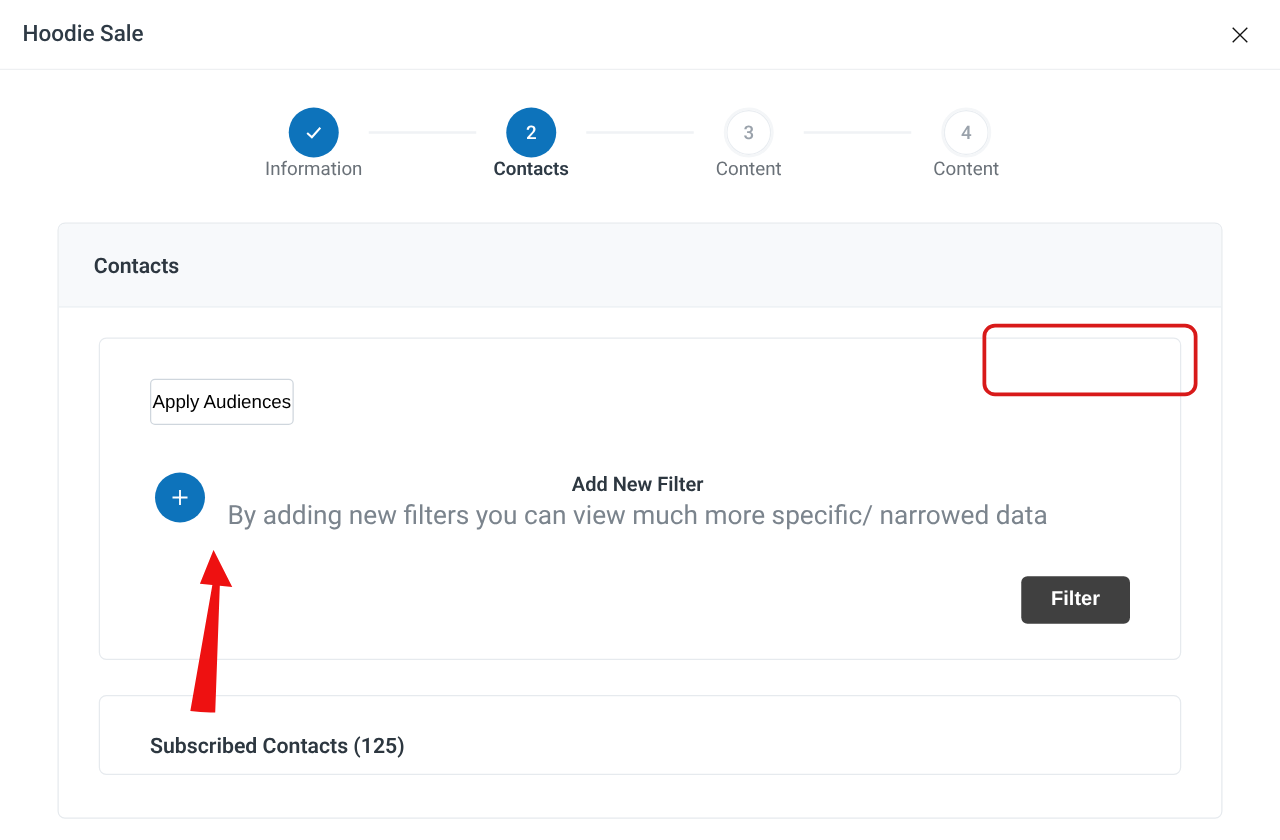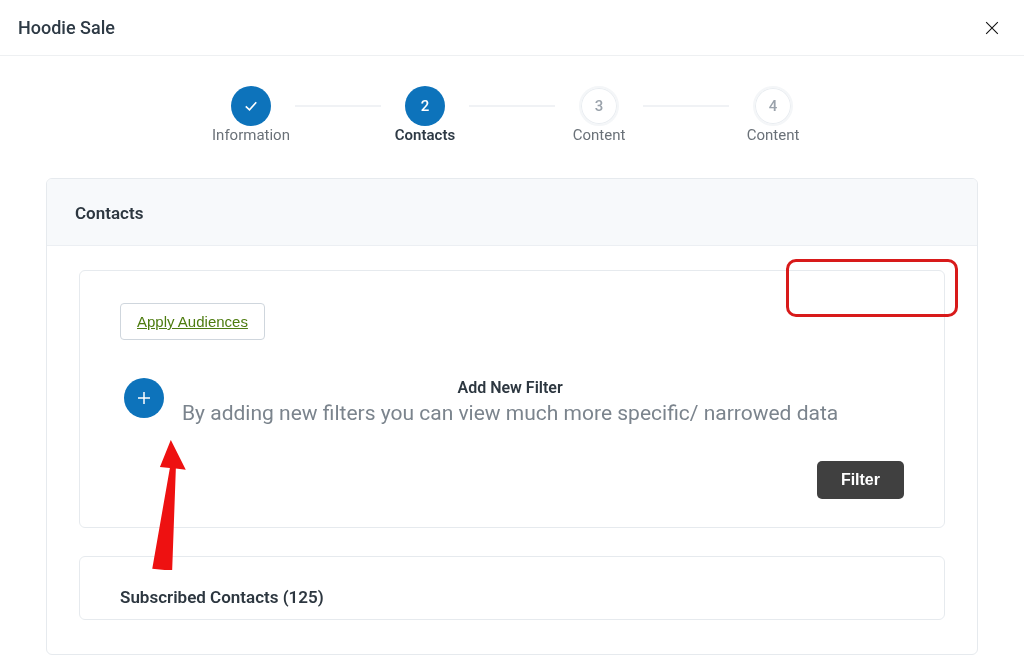--- a/index.html
+++ b/index.html
@@ -47,22 +47,22 @@
   }
   .panel-body { padding:24px 32px 34px; }
 
   
   .card {
     border:1px solid #e6eaee; border-radius:6px; padding:32px 40px 28px; position:relative;
   }
   .card-head { display:flex; align-items:flex-start; justify-content:space-between; }
   .card-title { font-size:17px; font-weight:600; color:#2d3740; }
   .apply-btn {
-    border:1px solid #cfd6dd; background:#fff; color:#4d7c0f; font-size:15px;
-    padding:9px 16px; border-radius:4px; cursor:pointer; font-weight:500;text-decoration:underline;
+    border:1px solid #cfd6dd; background:#fff; color:#000000; font-size:15px;
+    padding:9px 1px; border-radius:4px; cursor:pointer; font-weight:500;
   }
   .apply-highlight {
     position:absolute; border:3px solid #d81a1a; border-radius:10px; pointer-events:none;
   }
 
   .addfilter-row { display:flex; align-items:flex-start; gap:18px; margin-top:38px; padding-left:4px;}
   .plus-btn {
     width:40px; height:40px; border-radius:50%; background:#0d73bb;
     display:flex; align-items:center; justify-content:center; cursor:pointer; flex:0 0 40px;
   }

